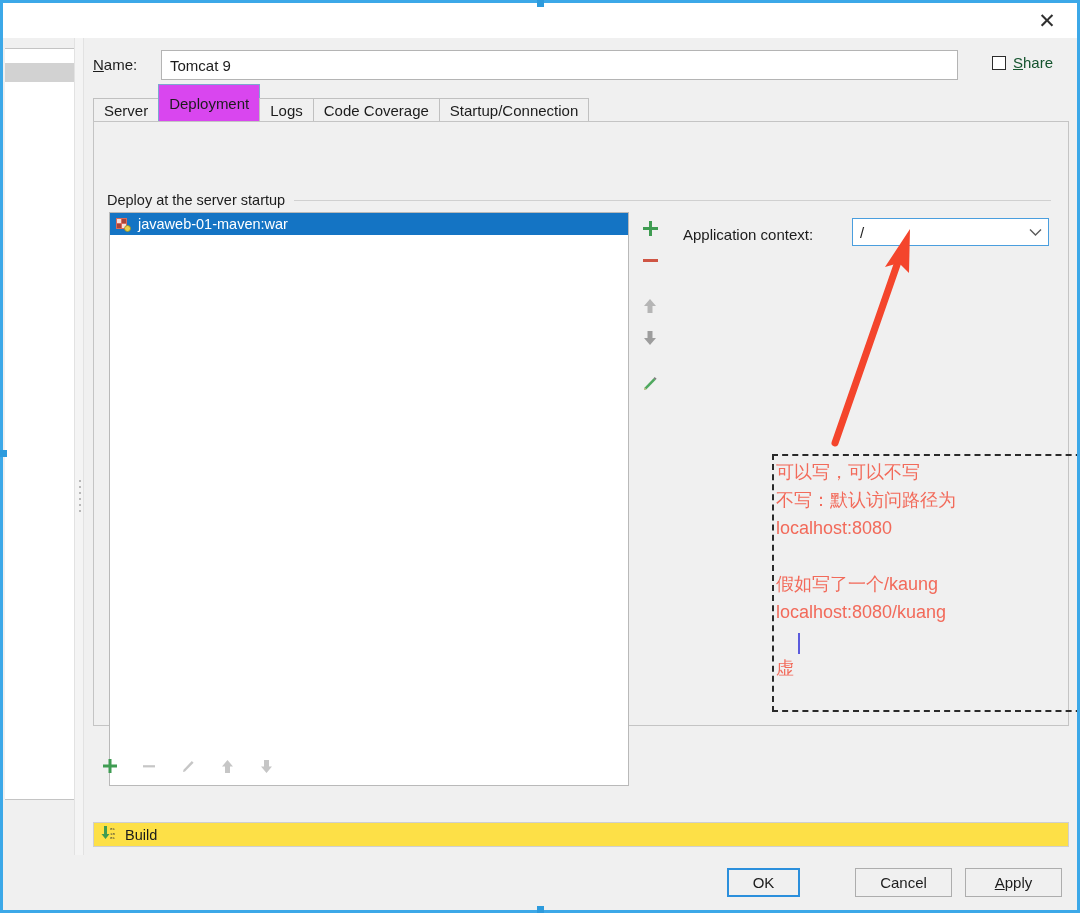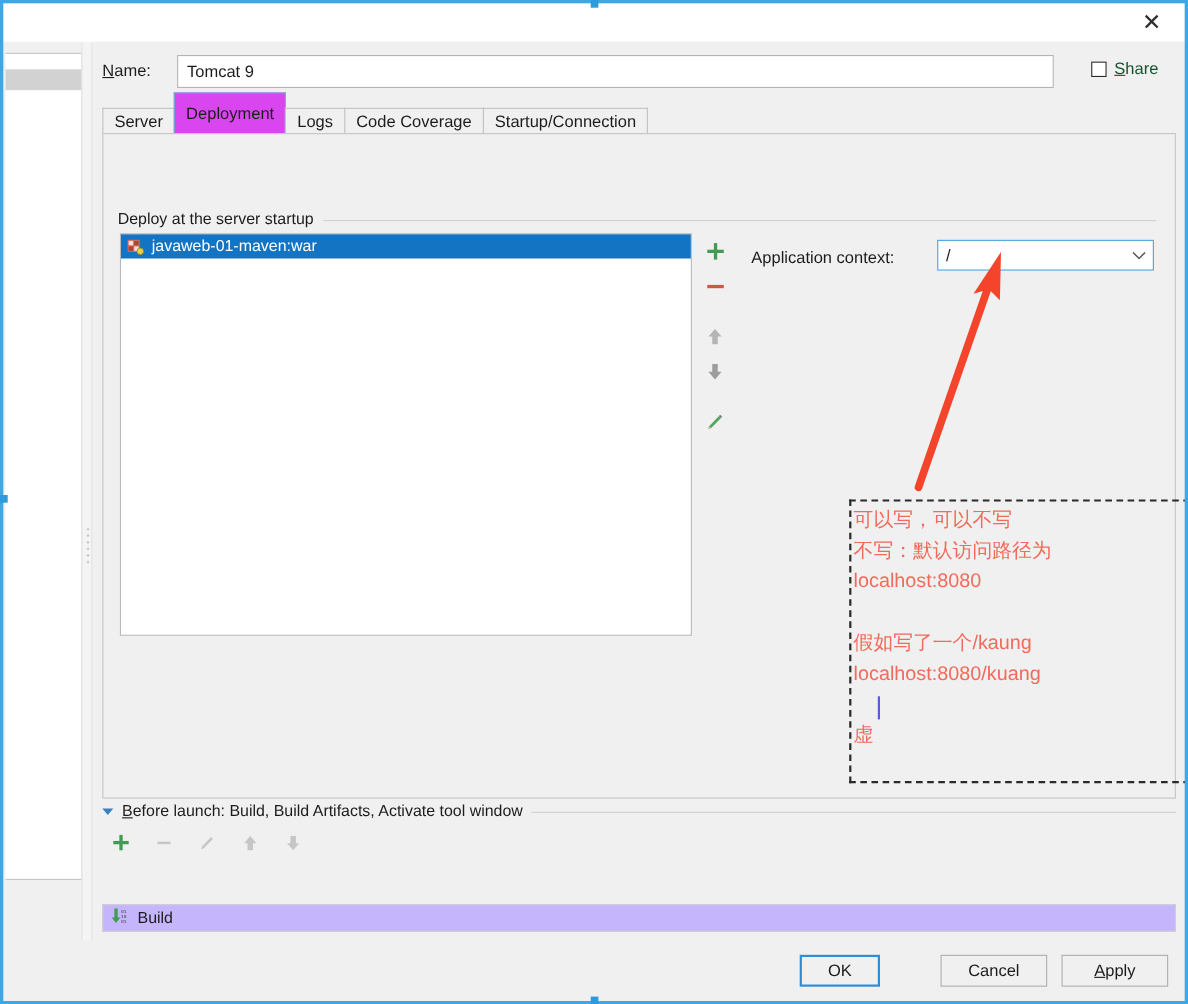--- a/index.html
+++ b/index.html
@@ -204,21 +204,21 @@
     white-space: nowrap;
   }
   .group-header .gh-line {
     flex: 1; height: 1px; background: #d0d0d0;
   }
 
   
   .deploy-list {
     position: absolute;
     left: 15px; top: 90px;
-    width: 520px; height: 366px;
+    width: 520px; height: 574px;
     background: #ffffff;
     border: 1px solid #b9b9b9;
     box-sizing: border-box;
   }
   .deploy-item {
     height: 22px;
     display: flex; align-items: center;
     padding-left: 5px;
     gap: 7px;
     background: #1474c4;
@@ -335,21 +335,21 @@
   .bt-btn {
     width: 26px; height: 26px;
     display: flex; align-items: center; justify-content: center;
     cursor: default;
   }
 
   .build-row {
     position: absolute;
     left: 8px; top: 784px;
     width: 976px; height: 25px;
-    background: #c4b5fd;
+    background: #fde047;
     border: 1px solid #cfcfcf;
     box-sizing: border-box;
     display: flex; align-items: center;
     gap: 7px; padding-left: 6px;
     font-size: 14.5px; color: #1c1c1c;
     cursor: default;
   }
 
   .bottom-checks {
     position: absolute;
@@ -481,25 +481,20 @@
       <div class="appctx-combo">
         <span class="appctx-value">/</span>
         <span class="combo-arrow">
           <svg width="13" height="9" viewBox="0 0 13 9">
             <path d="M1 1.5 L6.5 7 L12 1.5" fill="none" stroke="#5a5a5a" stroke-width="1.4"></path>
           </svg>
         </span>
       </div>
     </div>
 
-    <div class="before-header">
-      <span class="tri"></span>
-      <span class="before-text"><u>B</u><span>efore launch: Build, Build Artifacts, Activate tool window</span></span>
-      <span class="before-line"></span>
-    </div>
 
     <div class="before-tools">
       <div class="bt-btn">
         <svg width="18" height="18" viewBox="0 0 18 18">
           <rect x="7.5" y="2" width="3" height="14" fill="#3f9c52"></rect>
           <rect x="2" y="7.5" width="14" height="3" fill="#3f9c52"></rect>
         </svg>
       </div>
       <div class="bt-btn">
         <svg width="18" height="18" viewBox="0 0 18 18">

